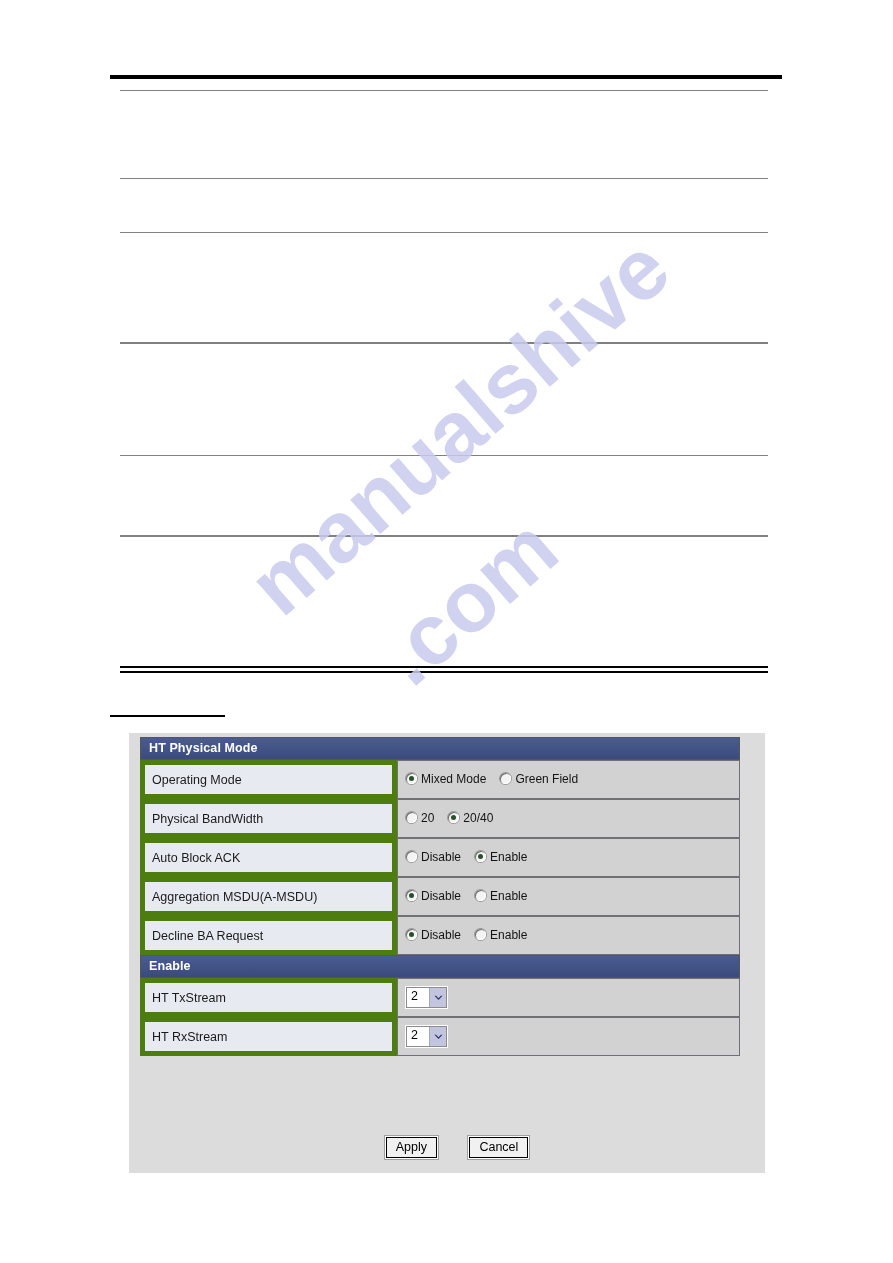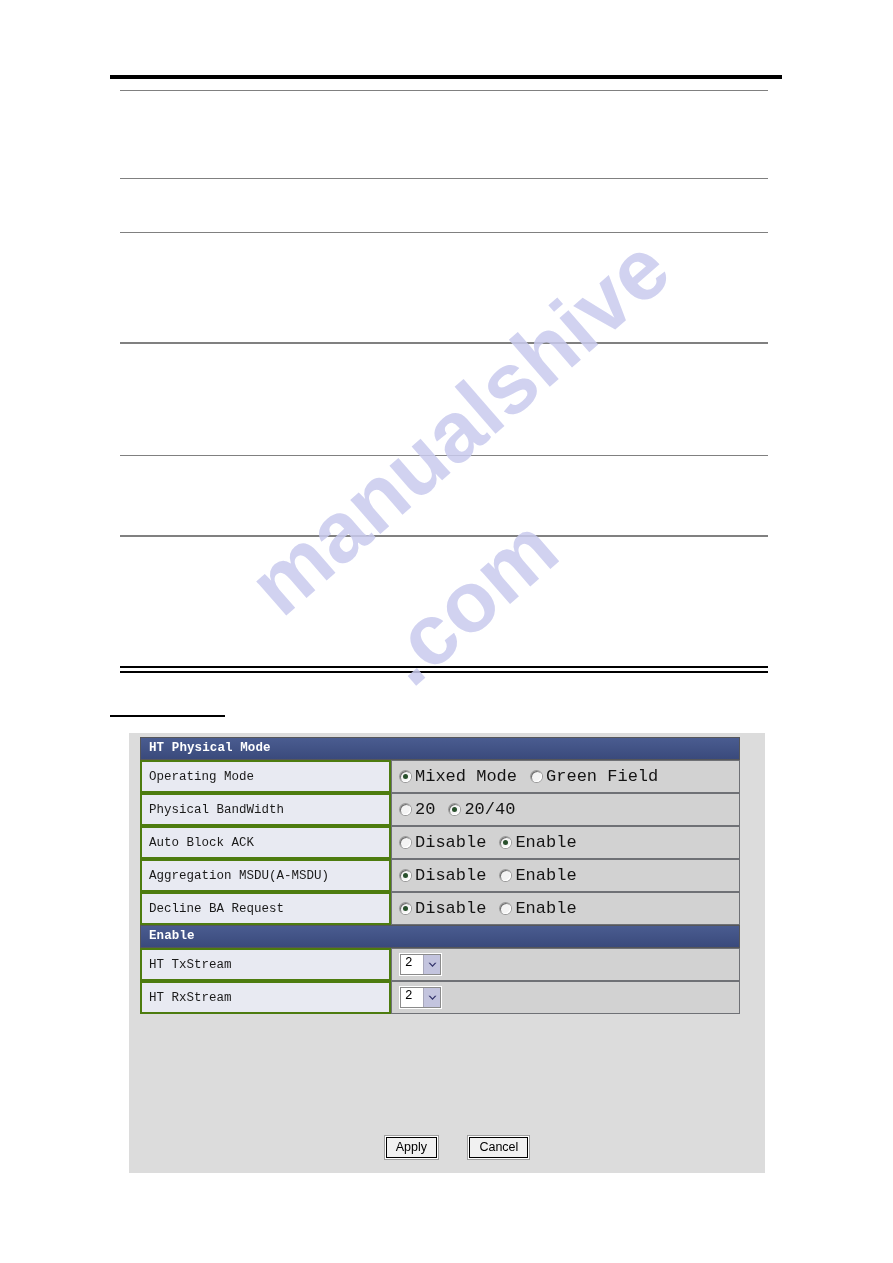--- a/index.html
+++ b/index.html
@@ -87,21 +87,20 @@
     left: 11px;
     top: 4px;
     width: 600px;
     border-collapse: separate;
     border-spacing: 0;
     font-size: 12.5px;
   }
   .cfg-table td, .cfg-table th {
     padding: 0;
     margin: 0;
-    font-family: Liberation Mono, monospace;
   }
 
   
   .sec-head {
     background: #3d4f83;
     background: linear-gradient(to bottom, #4a5c90 0%, #3a4a7c 100%);
     color: #ffffff;
     font-weight: bold;
     font-size: 12.5px;
     height: 21px;
@@ -109,21 +108,21 @@
     padding-left: 8px !important;
     border: 1px solid #55565a;
     letter-spacing: 0.1px;
   }
 
   
   .lbl {
     width: 240px;
     height: 29px;
     background: #e8eaf2;
-    border: 2px solid #4d7c0f;
+    border: 5px solid #4d7c0f;
     padding-left: 7px !important;
     font-size: 12.5px;
     color: #1a1a1a;
     vertical-align: middle;
     white-space: nowrap;
   }
   
   .val {
     height: 29px;
     background: #d2d2d2;
@@ -154,21 +153,21 @@
   }
   .radio.on::after {
     content: "";
     position: absolute;
     left: 3px; top: 3px;
     width: 5px; height: 5px;
     border-radius: 50%;
     background: #28502c;
   }
   .radio-label {
-    font-size: 17px;
+    font-size: 12px;
     color: #141414;
   }
 
   
   .select {
     display: inline-flex;
     align-items: stretch;
     height: 19px;
     background: #ffffff;
     border: 1px solid #8b8b8b;

